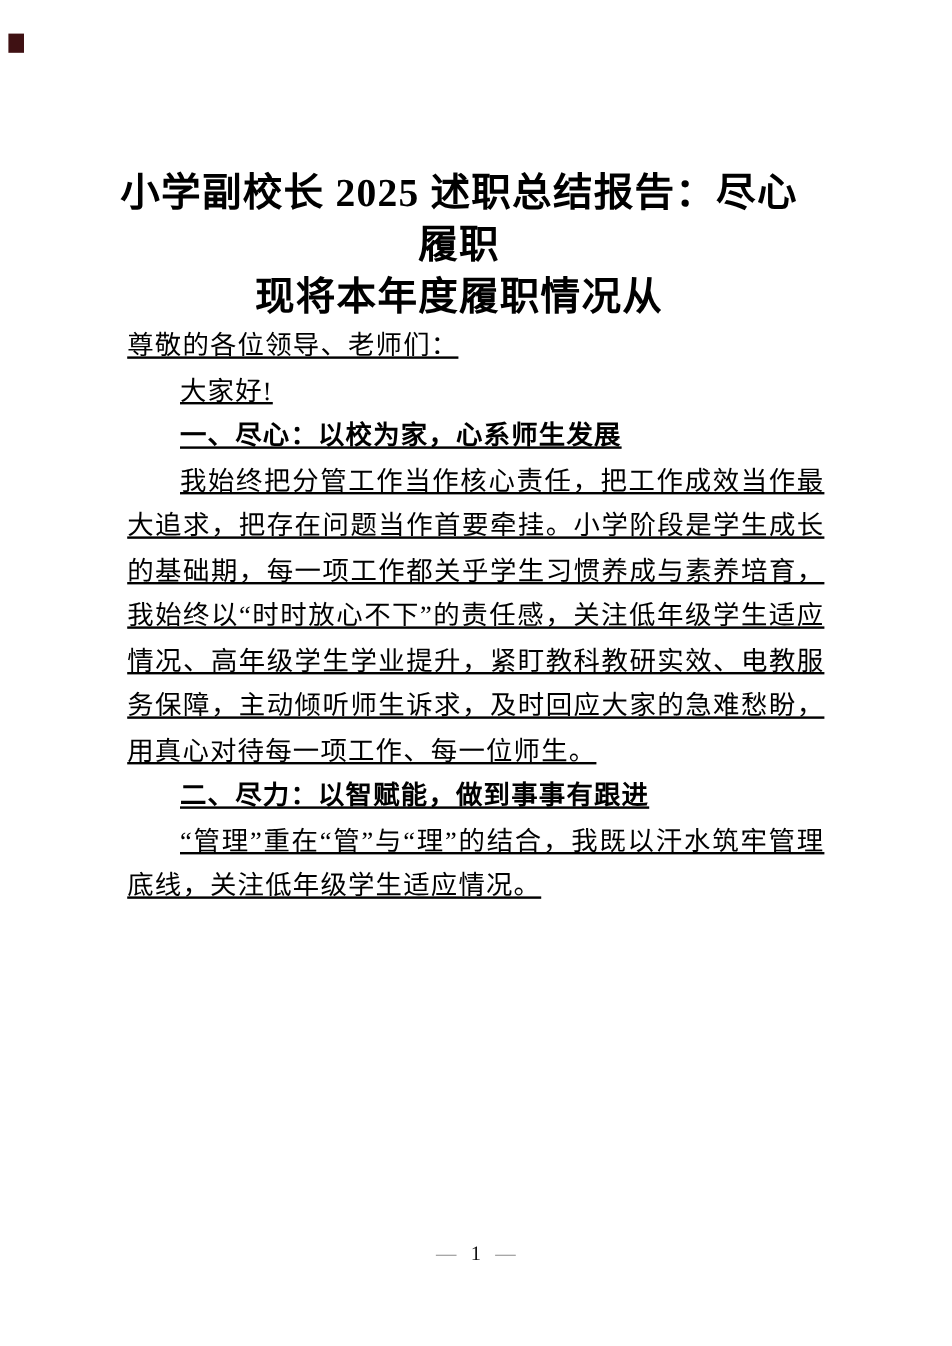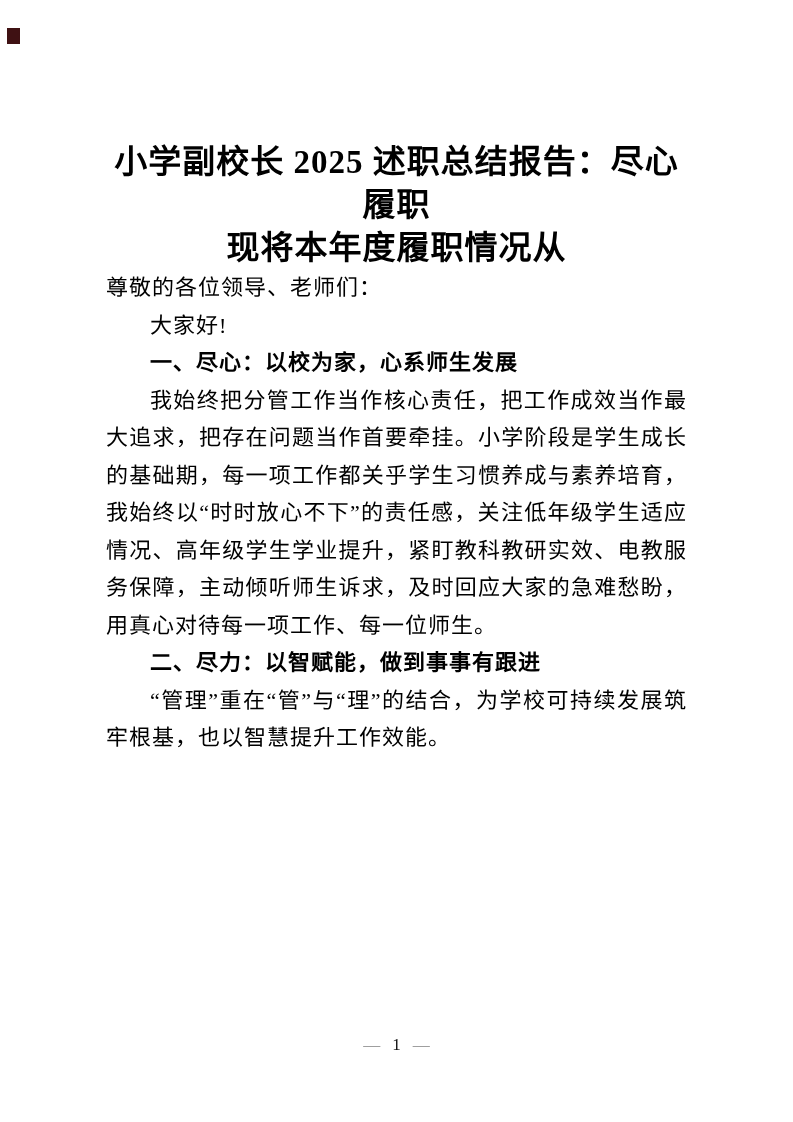--- a/index.html
+++ b/index.html
@@ -18,40 +18,41 @@
   }
   .corner-mark {
     position: absolute;
     left: 7px;
     top: 28px;
     width: 13px;
     height: 16px;
   }
   .doc-title {
     position: absolute;
-    left: 106px;
+    left: 92px;
     width: 581px;
     top: 141px;
     text-align: center;
     font-weight: bold;
     font-size: 33px;
     line-height: 43px;
     letter-spacing: 1px;
     color: #000000;
   }
   .doc-body {
     position: absolute;
     left: 106px;
     width: 581px;
     top: 269px;
     font-size: 22px;
     line-height: 37.5px;
     letter-spacing: 1px;
     text-align: justify;
     color: #000000;
+    text-decoration: underline;
   }
   .doc-body p {
     margin: 0;
     padding: 0;
   }
   .doc-body p.indent {
     text-indent: 44px;
   }
   .doc-body p.bold {
     font-weight: bold;
@@ -86,18 +87,18 @@
     <div>小学副校长 2025 述职总结报告：尽心履职</div>
     <div>现将本年度履职情况从</div>
   </div>
 
   <div class="doc-body">
       <p>尊敬的各位领导、老师们：</p>
       <p class="indent">大家好!</p>
       <p class="indent bold">一、尽心：以校为家，心系师生发展</p>
       <p class="indent">我始终把分管工作当作核心责任，把工作成效当作最大追求，把存在问题当作首要牵挂。小学阶段是学生成长的基础期，每一项工作都关乎学生习惯养成与素养培育，我始终以“时时放心不下”的责任感，关注低年级学生适应情况、高年级学生学业提升，紧盯教科教研实效、电教服务保障，主动倾听师生诉求，及时回应大家的急难愁盼，用真心对待每一项工作、每一位师生。</p>
       <p class="indent bold">二、尽力：以智赋能，做到事事有跟进</p>
-      <p class="indent">“管理”重在“管”与“理”的结合，为学校可持续发展筑牢根基，也以智慧提升工作效能。</p>
+      <p class="indent">“管理”重在“管”与“理”的结合，我既以汗水筑牢管理底线，关注低年级学生适应情况。</p>
     </div>
 
   <div class="page-footer"><span class="dash">—</span><span class="num">1</span><span class="dash">—</span></div>
 
 </div>
 
 </body></html>

